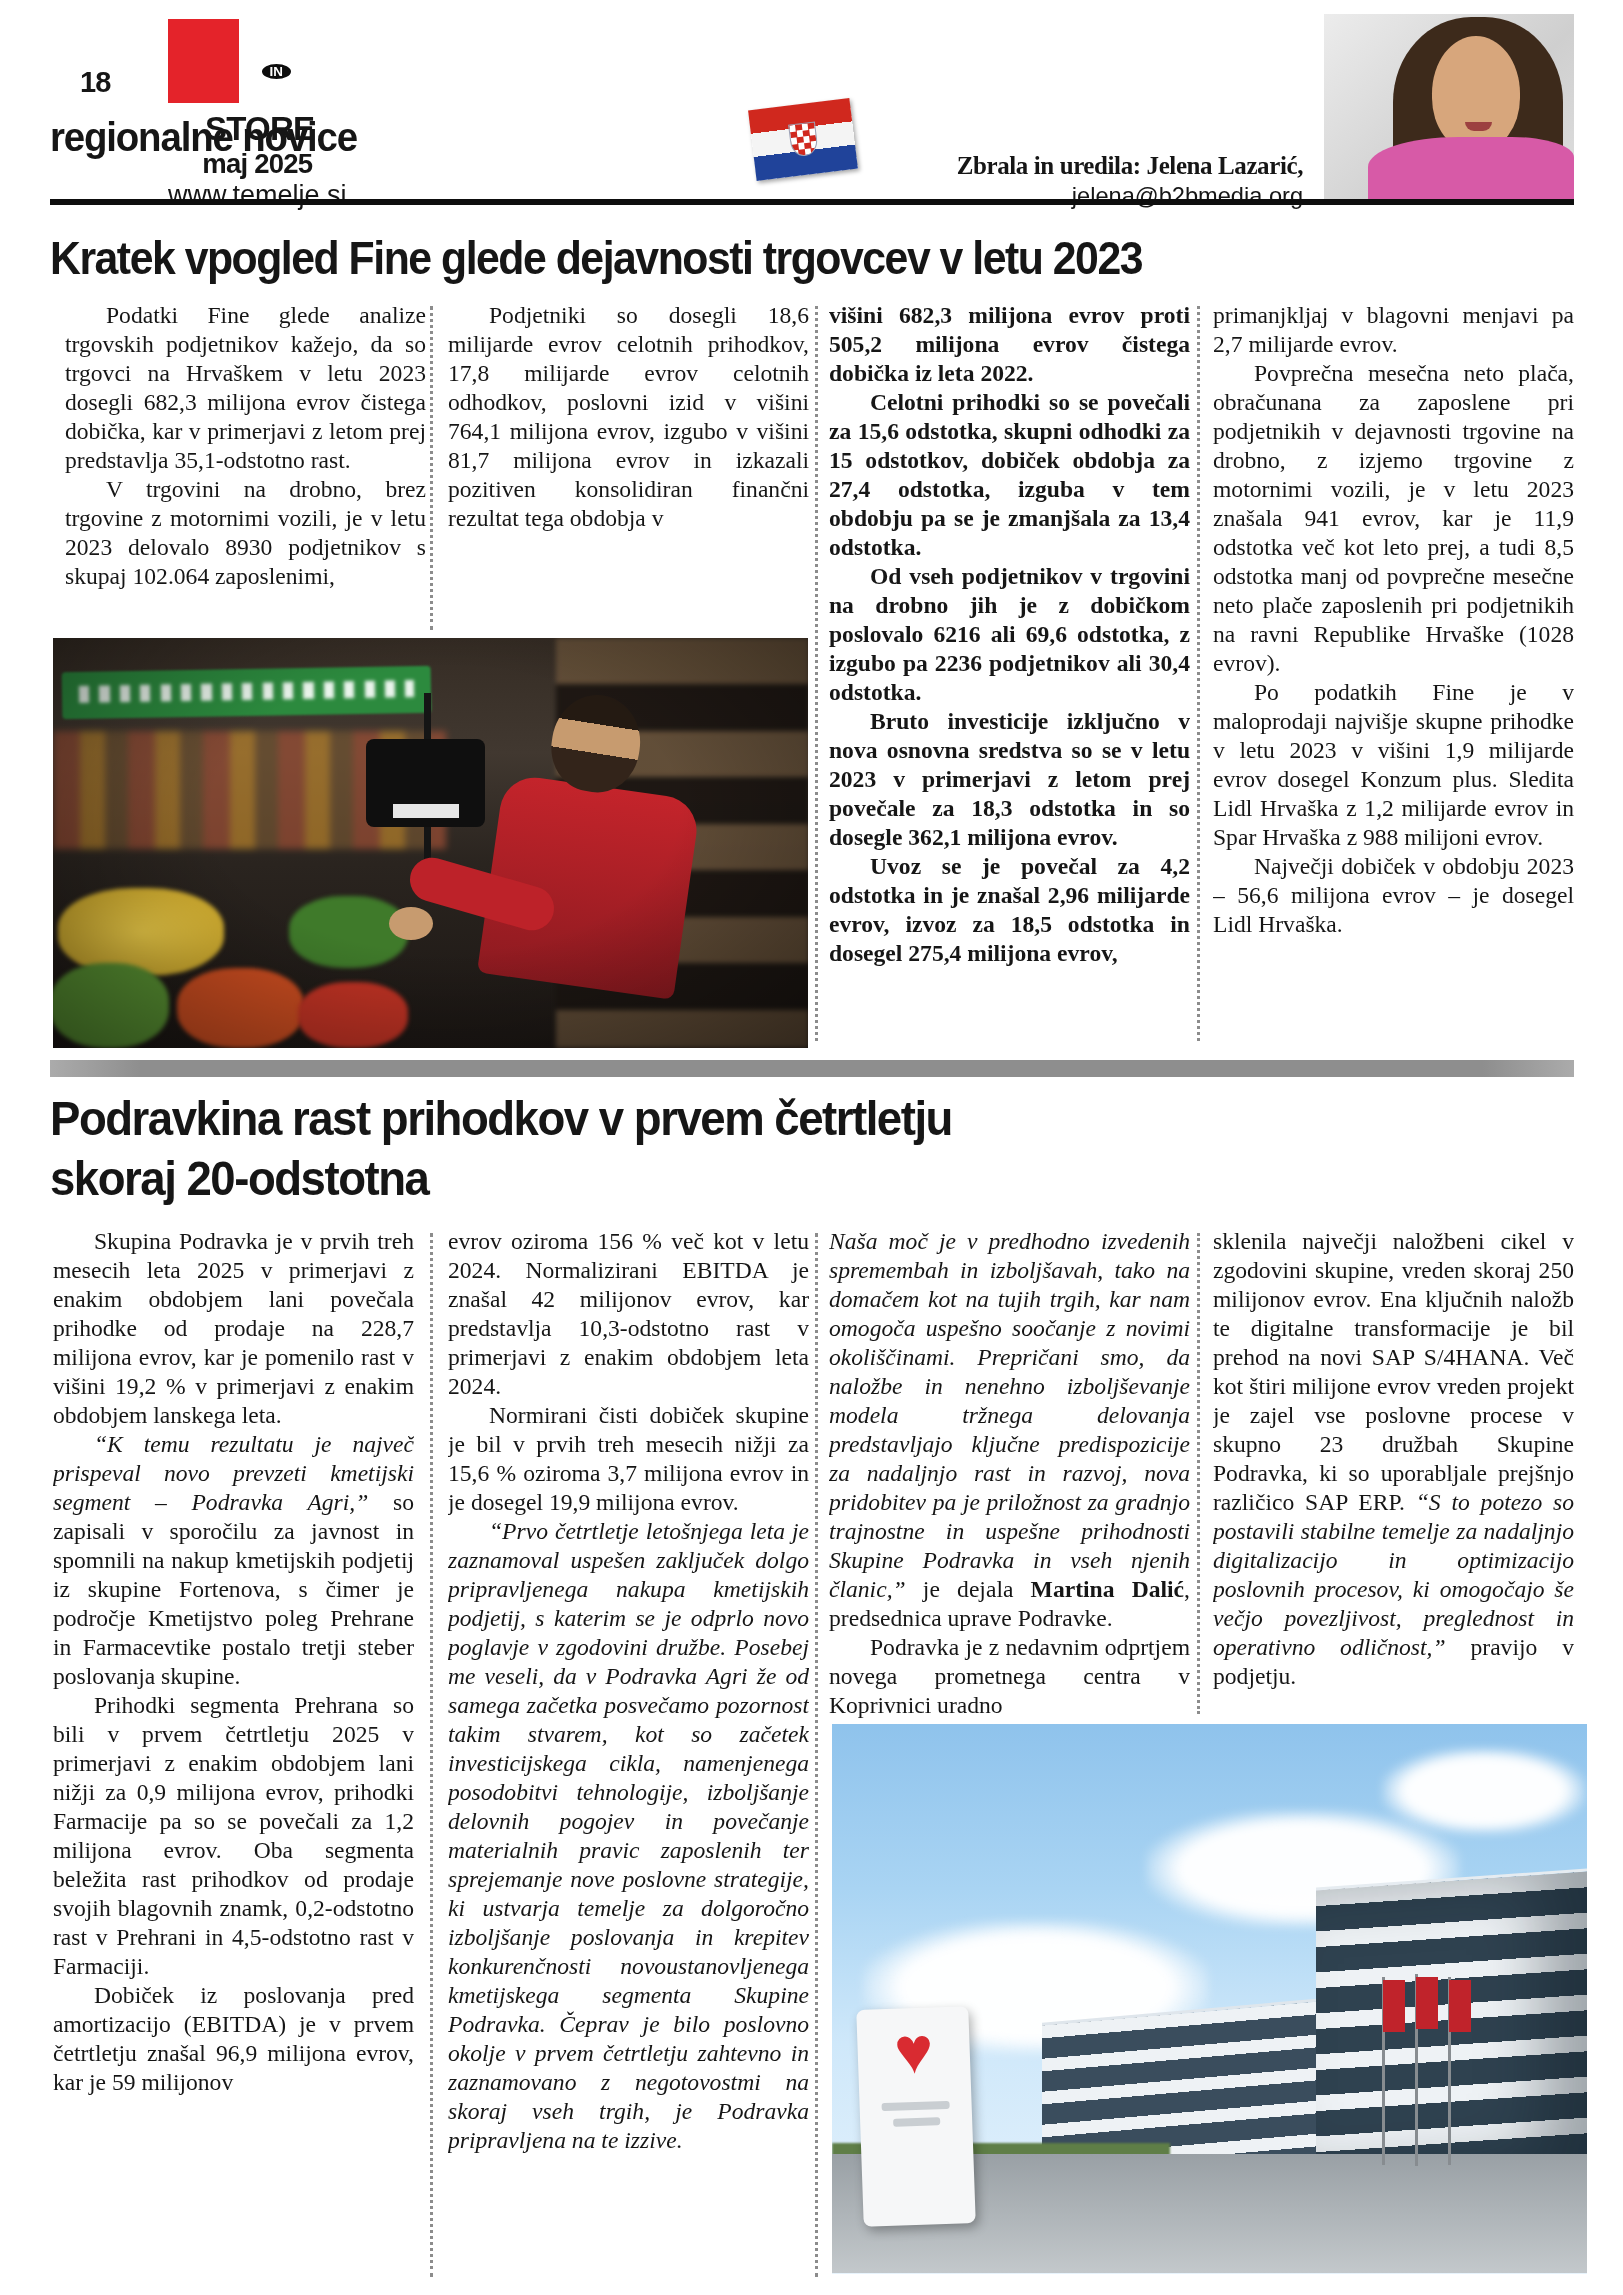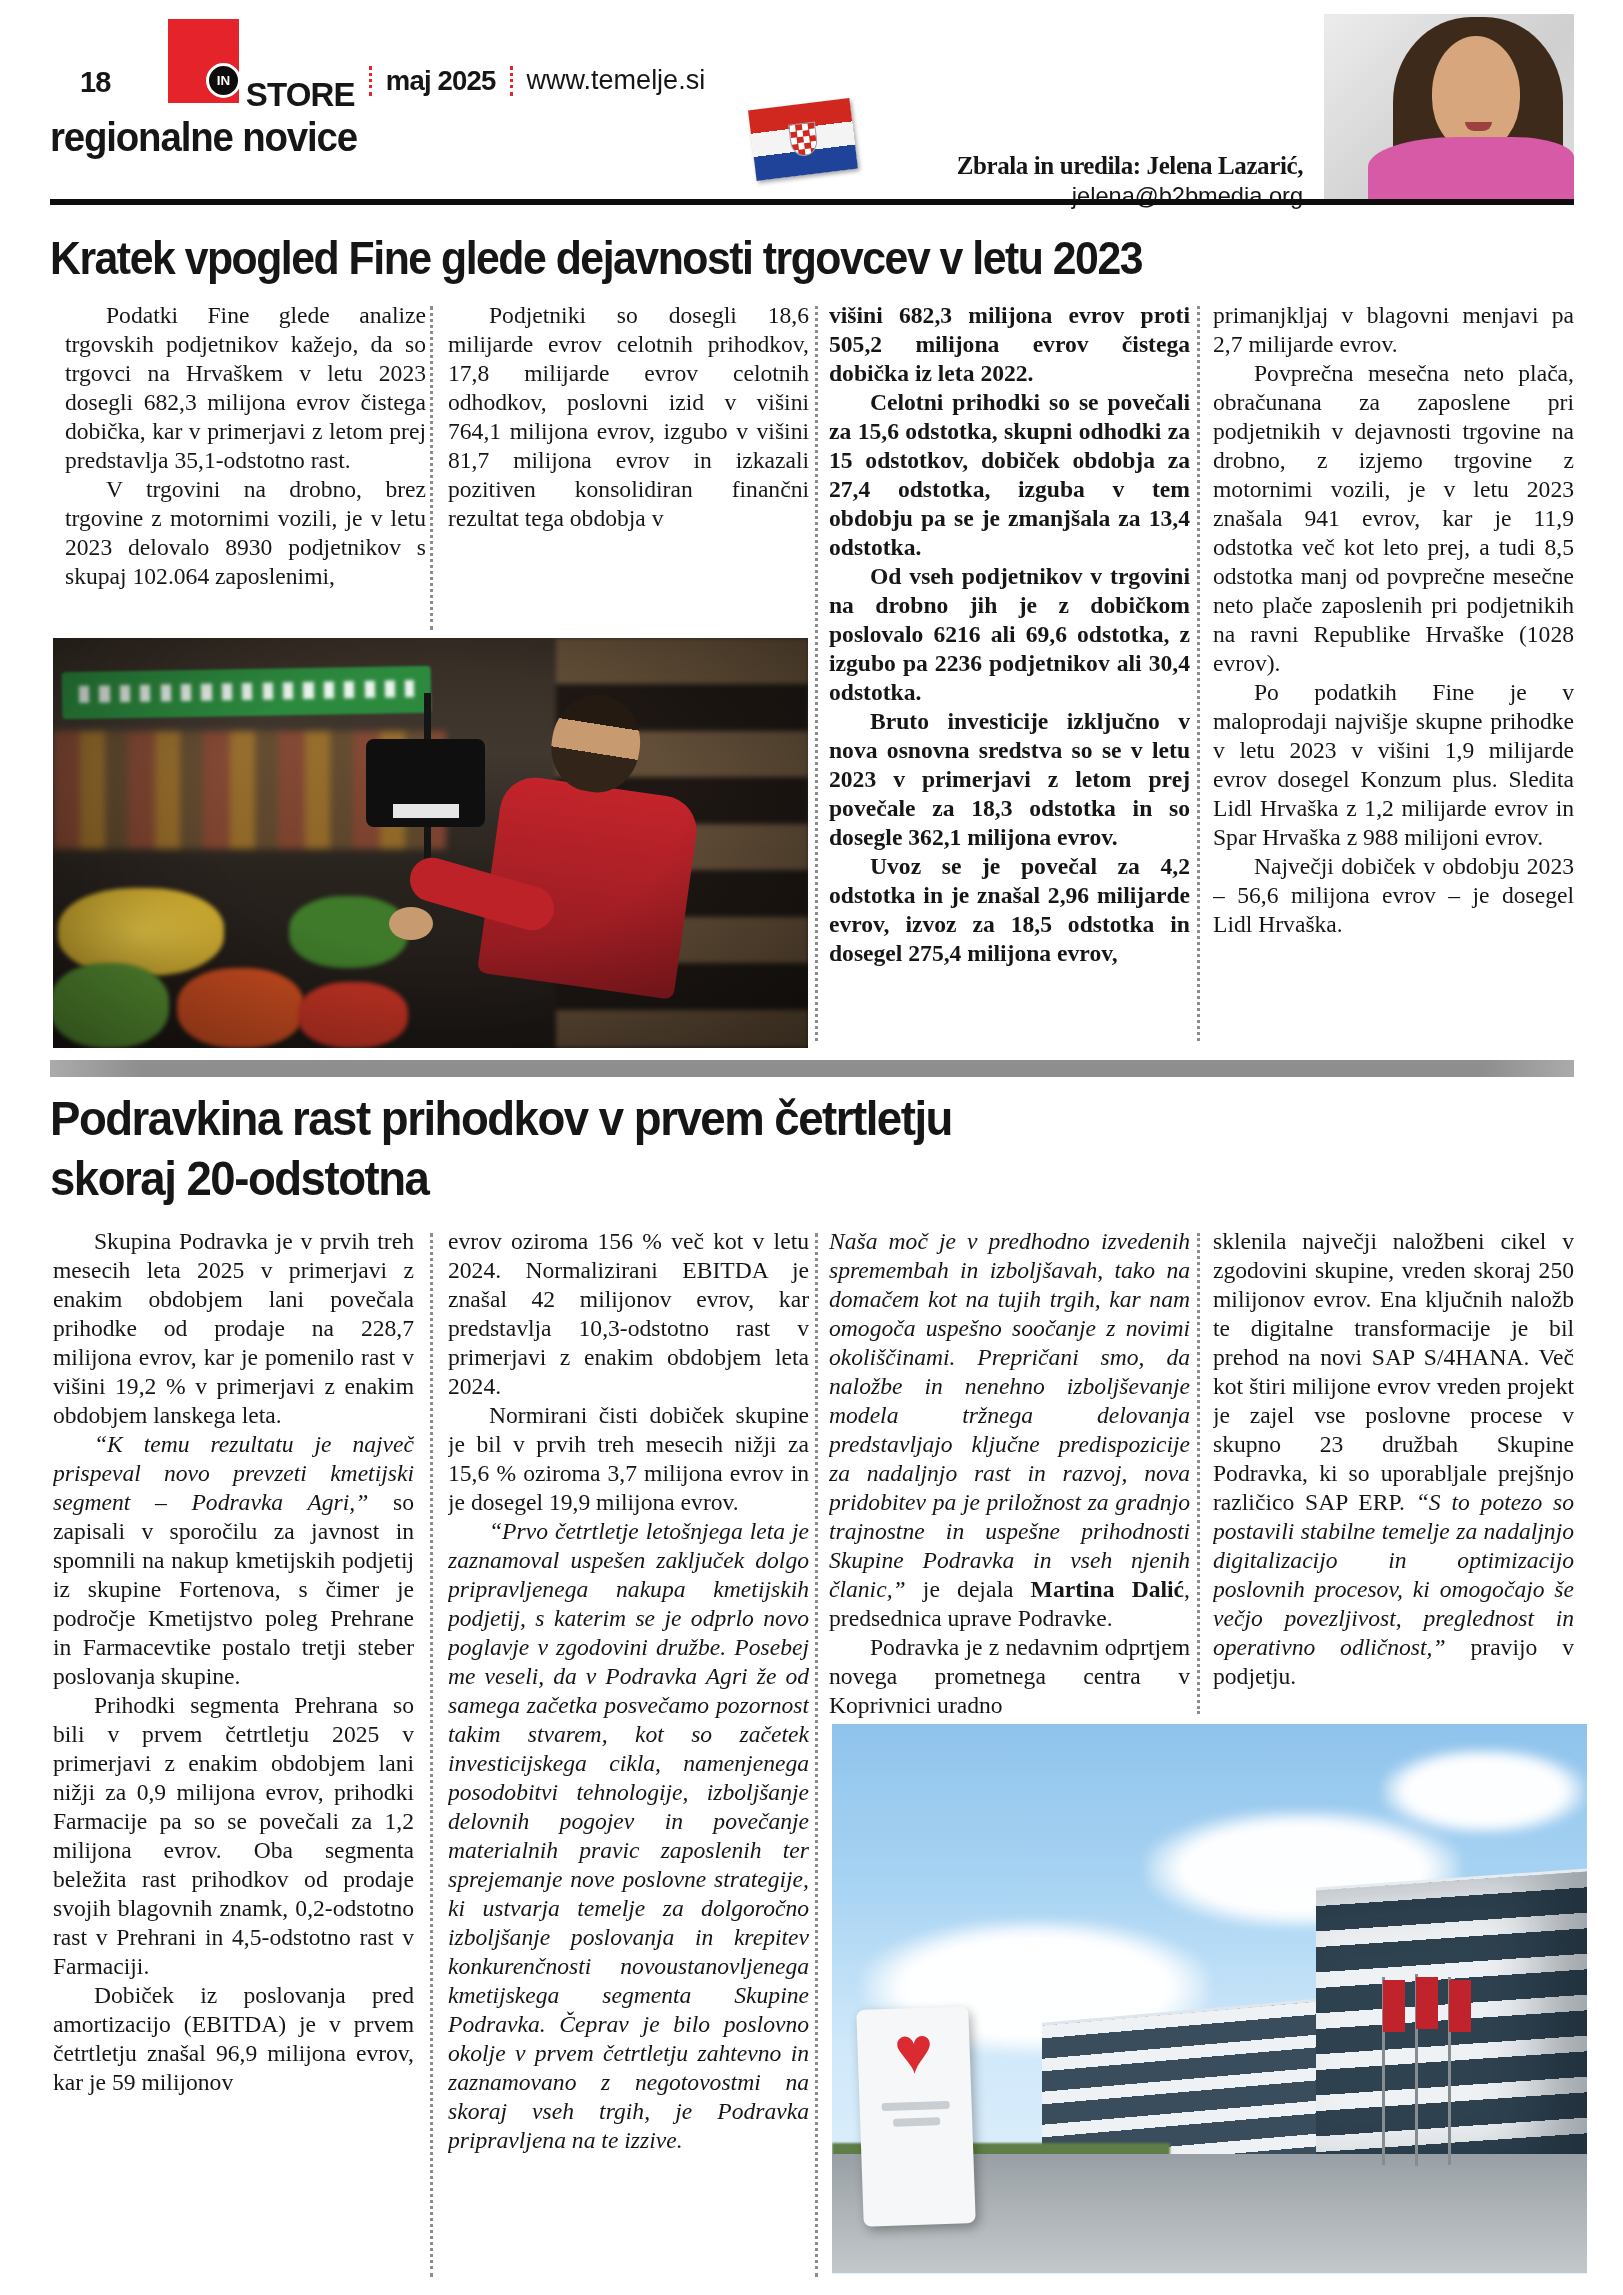--- a/index.html
+++ b/index.html
@@ -4,21 +4,21 @@
 <style>
   html,body{margin:0;padding:0;background:#ffffff;}
   #page{position:relative;width:1623px;height:2295px;background:#ffffff;overflow:hidden;
         font-family:"Liberation Serif",serif;color:#161616;}
   .abs{position:absolute;}
   .sans{font-family:"Liberation Sans",sans-serif;}
 
   
   .pageno{left:80px;top:66px;font-size:29px;font-weight:bold;letter-spacing:-0.8px;}
   .redbox{left:168px;top:19px;width:71px;height:84px;background:#e4232a;}
-  .logoline{left:168px;top:61px;height:39px;display:flex;align-items:center;}
+  .logoline{left:168px;top:61px;height:39px;display:flex;align-items:center;flex-direction:column;}
   .inbadge{width:35px;height:35px;margin-left:38px;background:#0d0d0d;border-radius:50%;
            color:#fff;font-size:13.4px;font-weight:bold;display:flex;align-items:center;justify-content:center;
            border:3.1px solid #ffffff;box-sizing:border-box;}
   .storetxt{font-size:33px;font-weight:bold;letter-spacing:-0.8px;margin-left:4.7px;margin-top:28px;}
   .reddots{width:0;height:30px;border-left:3.1px dotted #e4232a;margin:0 14px;}
   .datetxt{font-size:27.5px;font-weight:bold;letter-spacing:-0.8px;}
   .urltxt{font-size:27px;font-weight:normal;letter-spacing:0;}
 
   .sectiontitle{left:50px;top:115px;font-size:40px;font-weight:bold;letter-spacing:-1.2px;
                 transform:scaleX(.96);transform-origin:0 0;}

